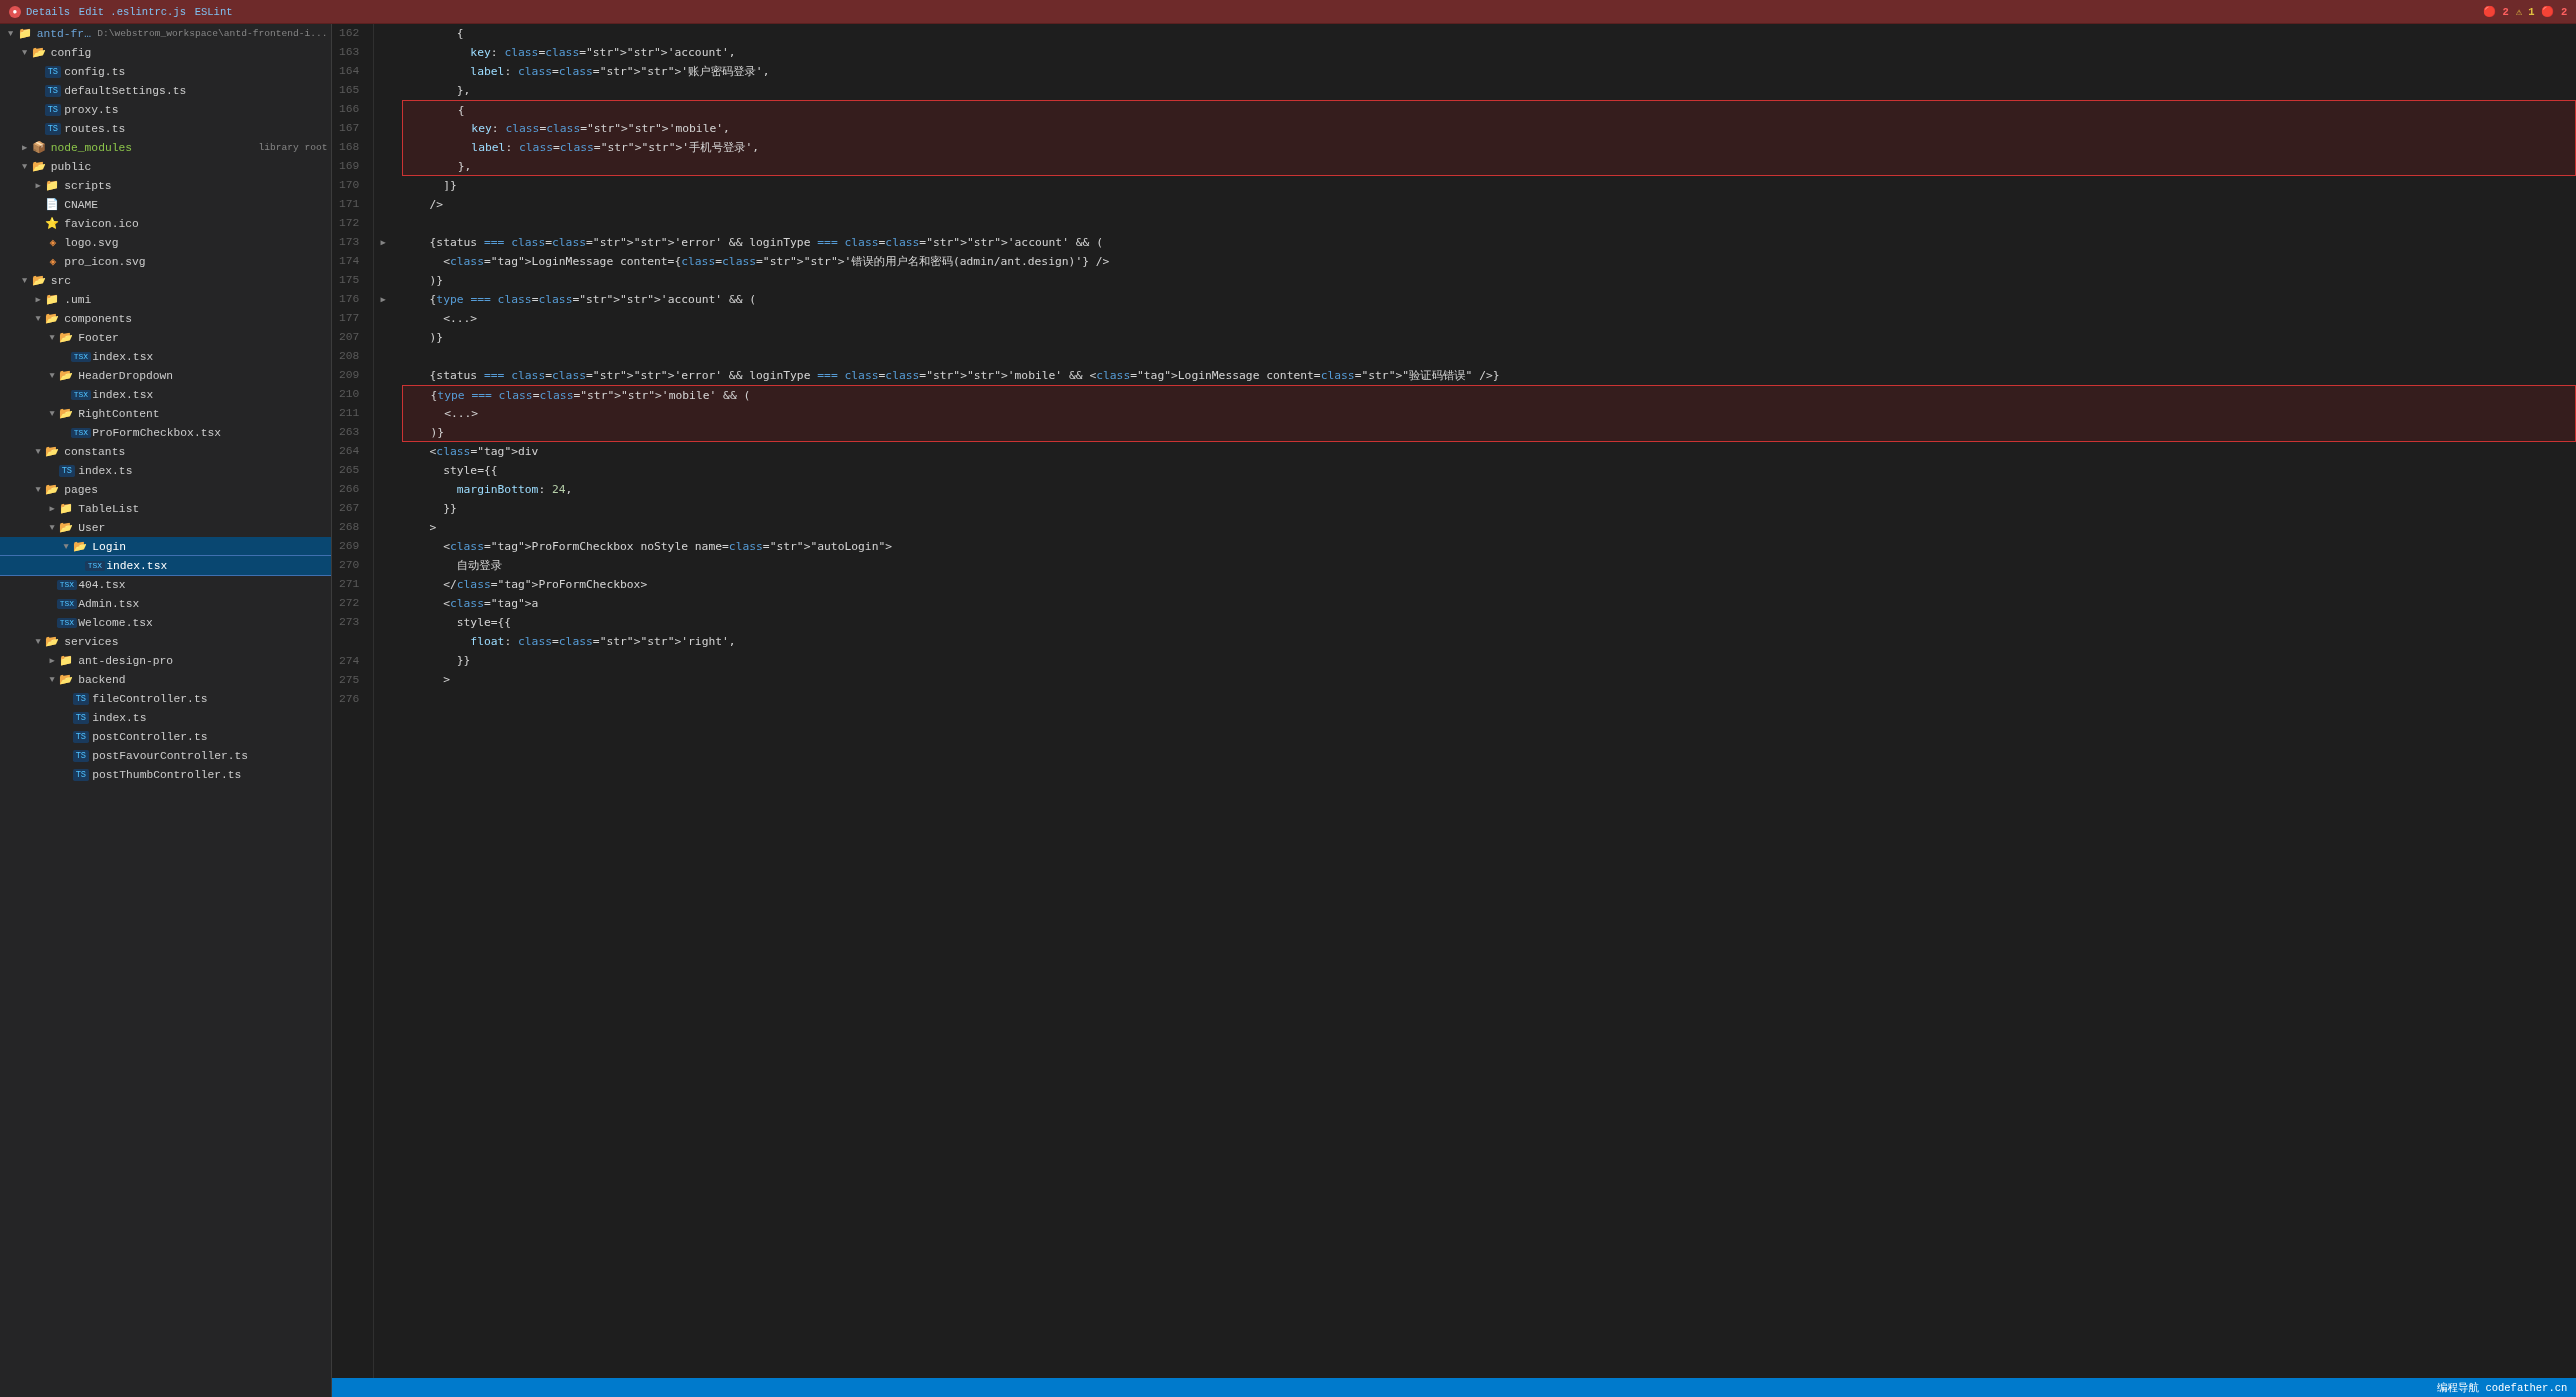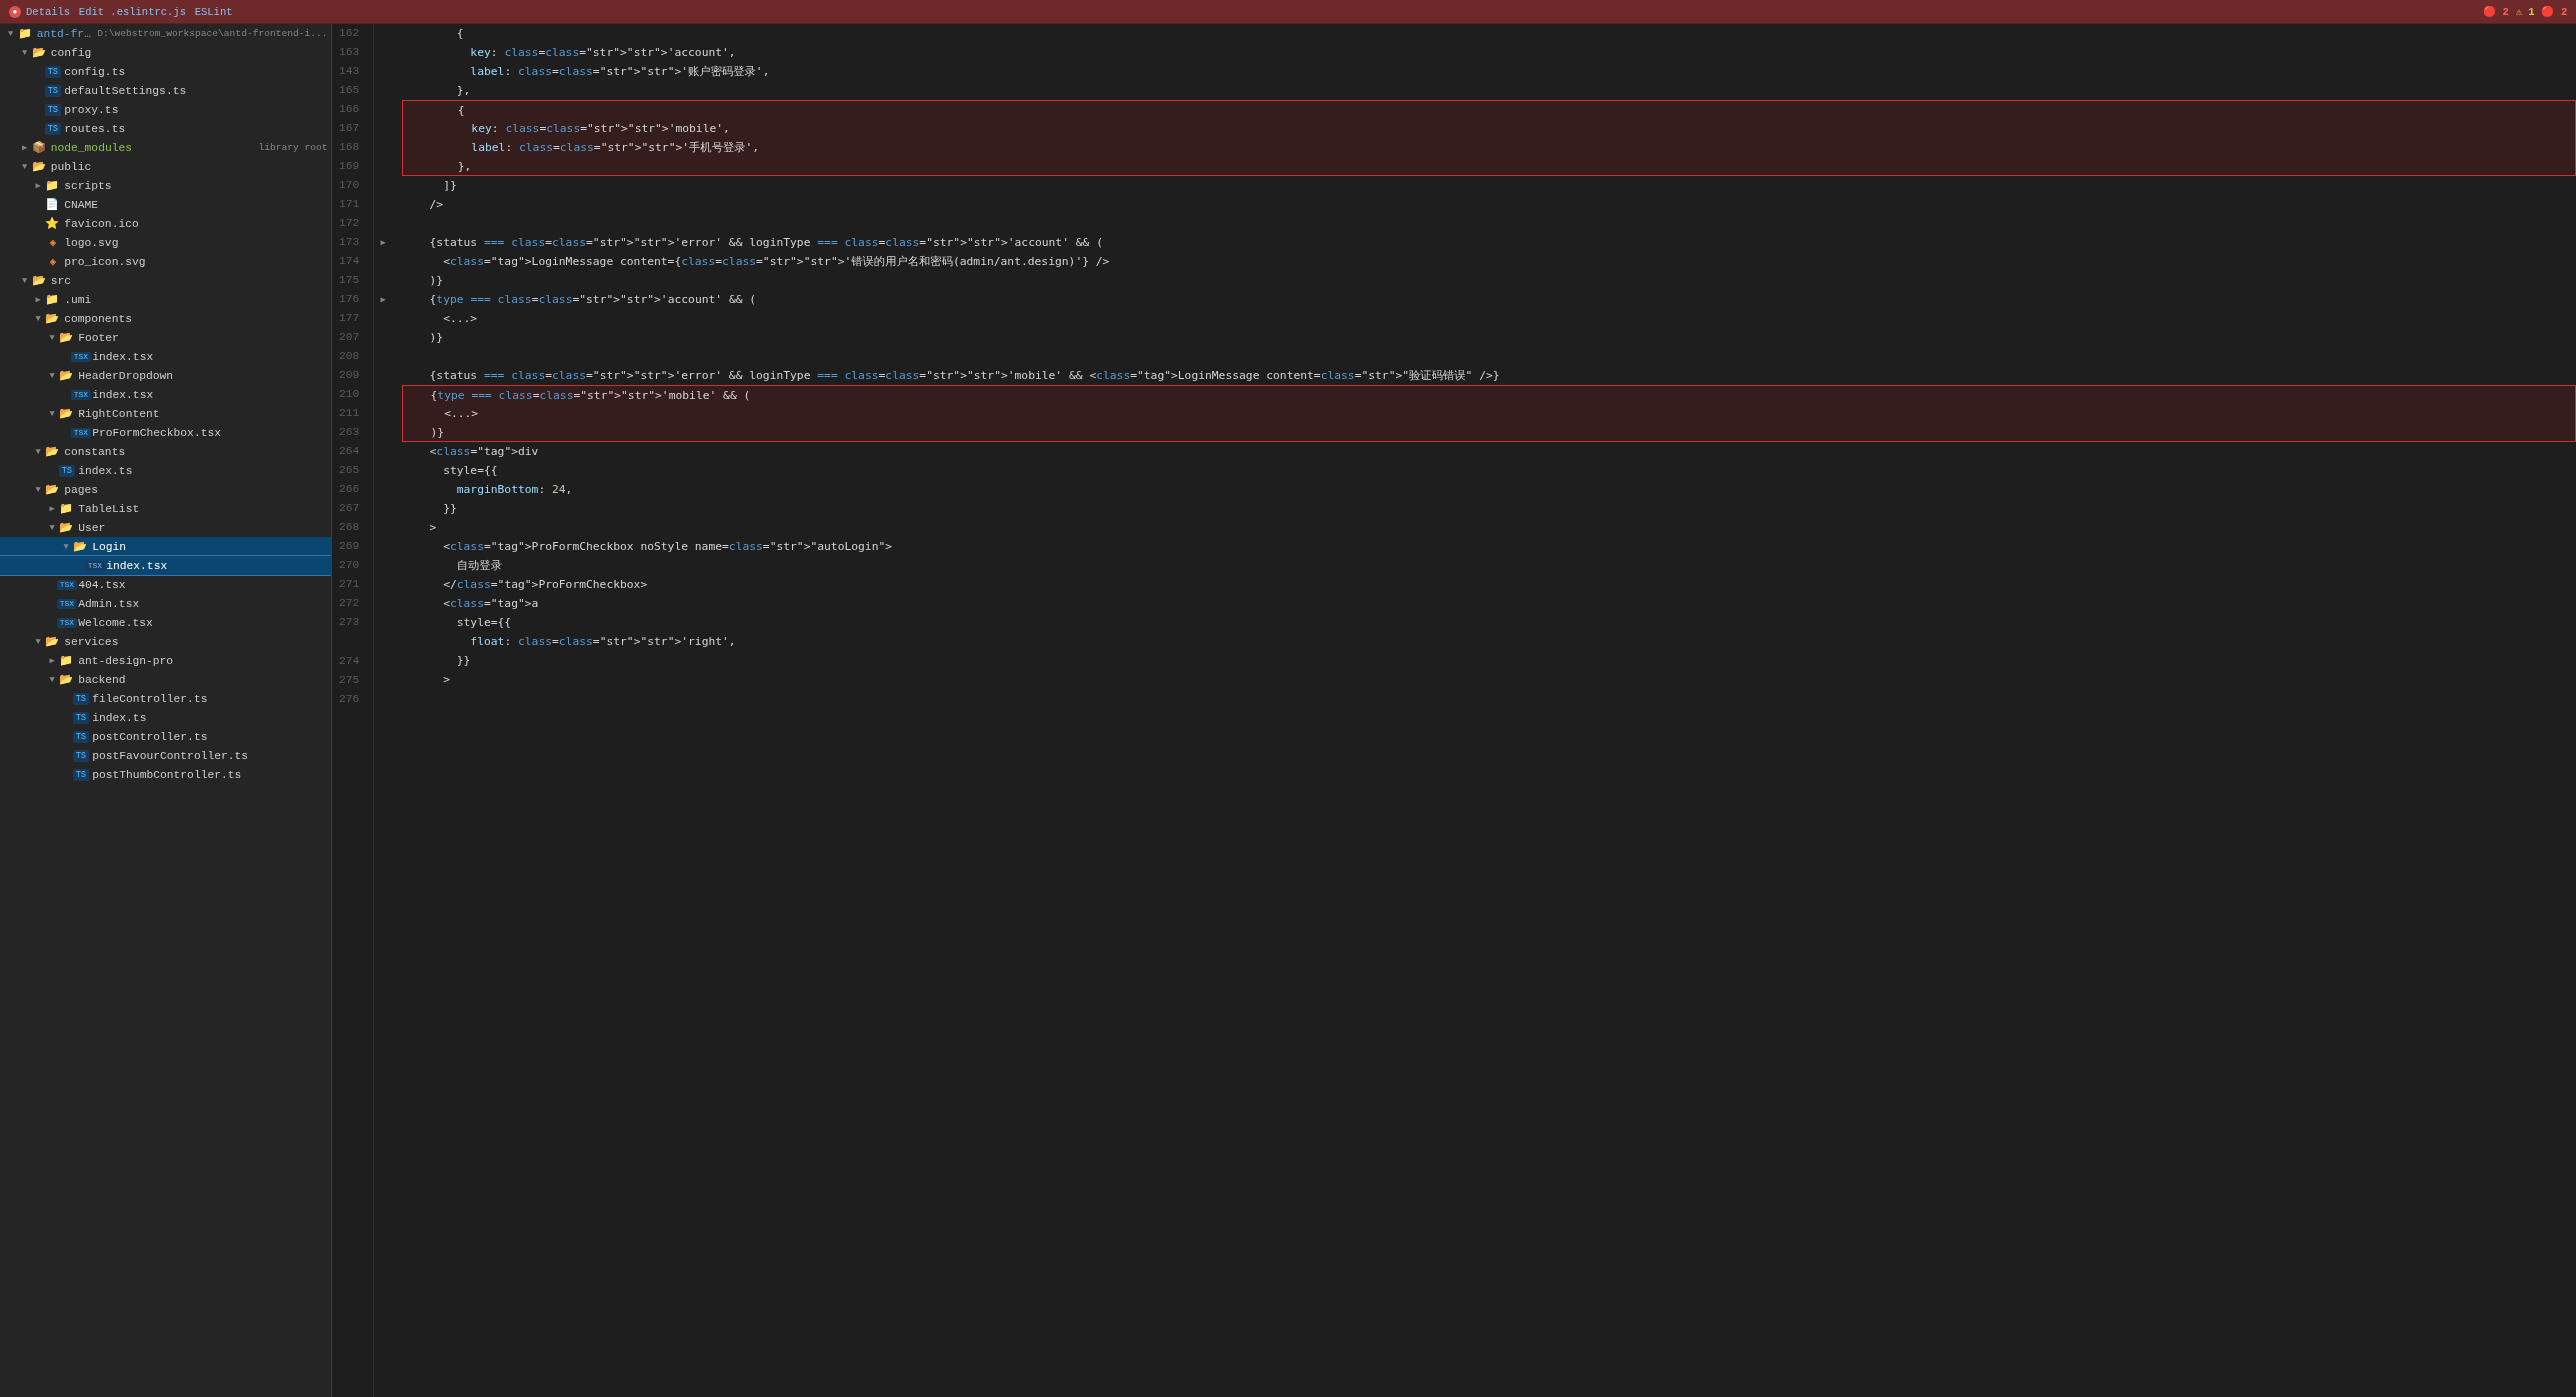--- a/index.html
+++ b/index.html
@@ -463,21 +463,21 @@
     </div>
 
   </div>
 
   <div class="editor-area">
     <div class="editor-content">
 
       <div class="line-numbers" id="line-nums">
           <div style="height: 19px; display: flex; align-items: center; justify-content: flex-end; padding-right: 7px; color: rgb(90, 90, 90); font-size: 11.3px;">162</div>
           <div style="height: 19px; display: flex; align-items: center; justify-content: flex-end; padding-right: 7px; color: rgb(90, 90, 90); font-size: 11.3px;">163</div>
-          <div style="height: 19px; display: flex; align-items: center; justify-content: flex-end; padding-right: 7px; color: rgb(90, 90, 90); font-size: 11.3px;">143</div>
+          <div style="height: 19px; display: flex; align-items: center; justify-content: flex-end; padding-right: 7px; color: rgb(90, 90, 90); font-size: 11.3px;">164</div>
           <div style="height: 19px; display: flex; align-items: center; justify-content: flex-end; padding-right: 7px; color: rgb(90, 90, 90); font-size: 11.3px;">165</div>
           <div style="height: 19px; display: flex; align-items: center; justify-content: flex-end; padding-right: 7px; color: rgb(90, 90, 90); font-size: 11.3px;">166</div>
           <div style="height: 19px; display: flex; align-items: center; justify-content: flex-end; padding-right: 7px; color: rgb(90, 90, 90); font-size: 11.3px;">167</div>
           <div style="height: 19px; display: flex; align-items: center; justify-content: flex-end; padding-right: 7px; color: rgb(90, 90, 90); font-size: 11.3px;">168</div>
           <div style="height: 19px; display: flex; align-items: center; justify-content: flex-end; padding-right: 7px; color: rgb(90, 90, 90); font-size: 11.3px;">169</div>
           <div style="height: 19px; display: flex; align-items: center; justify-content: flex-end; padding-right: 7px; color: rgb(90, 90, 90); font-size: 11.3px;">170</div>
           <div style="height: 19px; display: flex; align-items: center; justify-content: flex-end; padding-right: 7px; color: rgb(90, 90, 90); font-size: 11.3px;">171</div>
           <div style="height: 19px; display: flex; align-items: center; justify-content: flex-end; padding-right: 7px; color: rgb(90, 90, 90); font-size: 11.3px;">172</div>
           <div style="height: 19px; display: flex; align-items: center; justify-content: flex-end; padding-right: 7px; color: rgb(90, 90, 90); font-size: 11.3px;">173</div>
           <div style="height: 19px; display: flex; align-items: center; justify-content: flex-end; padding-right: 7px; color: rgb(90, 90, 90); font-size: 11.3px;">174</div>
@@ -649,15 +649,18 @@
           </div>
           <div style="height: 19px; display: flex; align-items: center; position: relative; line-height: 19px;">
             <span style="white-space: pre; font-family: Consolas, Monaco, monospace; font-size: 11.3px;">        }}</span>
           </div>
           <div style="height: 19px; display: flex; align-items: center; position: relative; line-height: 19px;">
             <span style="white-space: pre; font-family: Consolas, Monaco, monospace; font-size: 11.3px;">      &gt;</span>
           </div>
         </div>
     </div>
 
+    <div class="status-bar">
+      <span class="status-text">编程导航  codefather.cn</span>
+    </div>
   </div>
 </div>
 
 
 </body></html>

